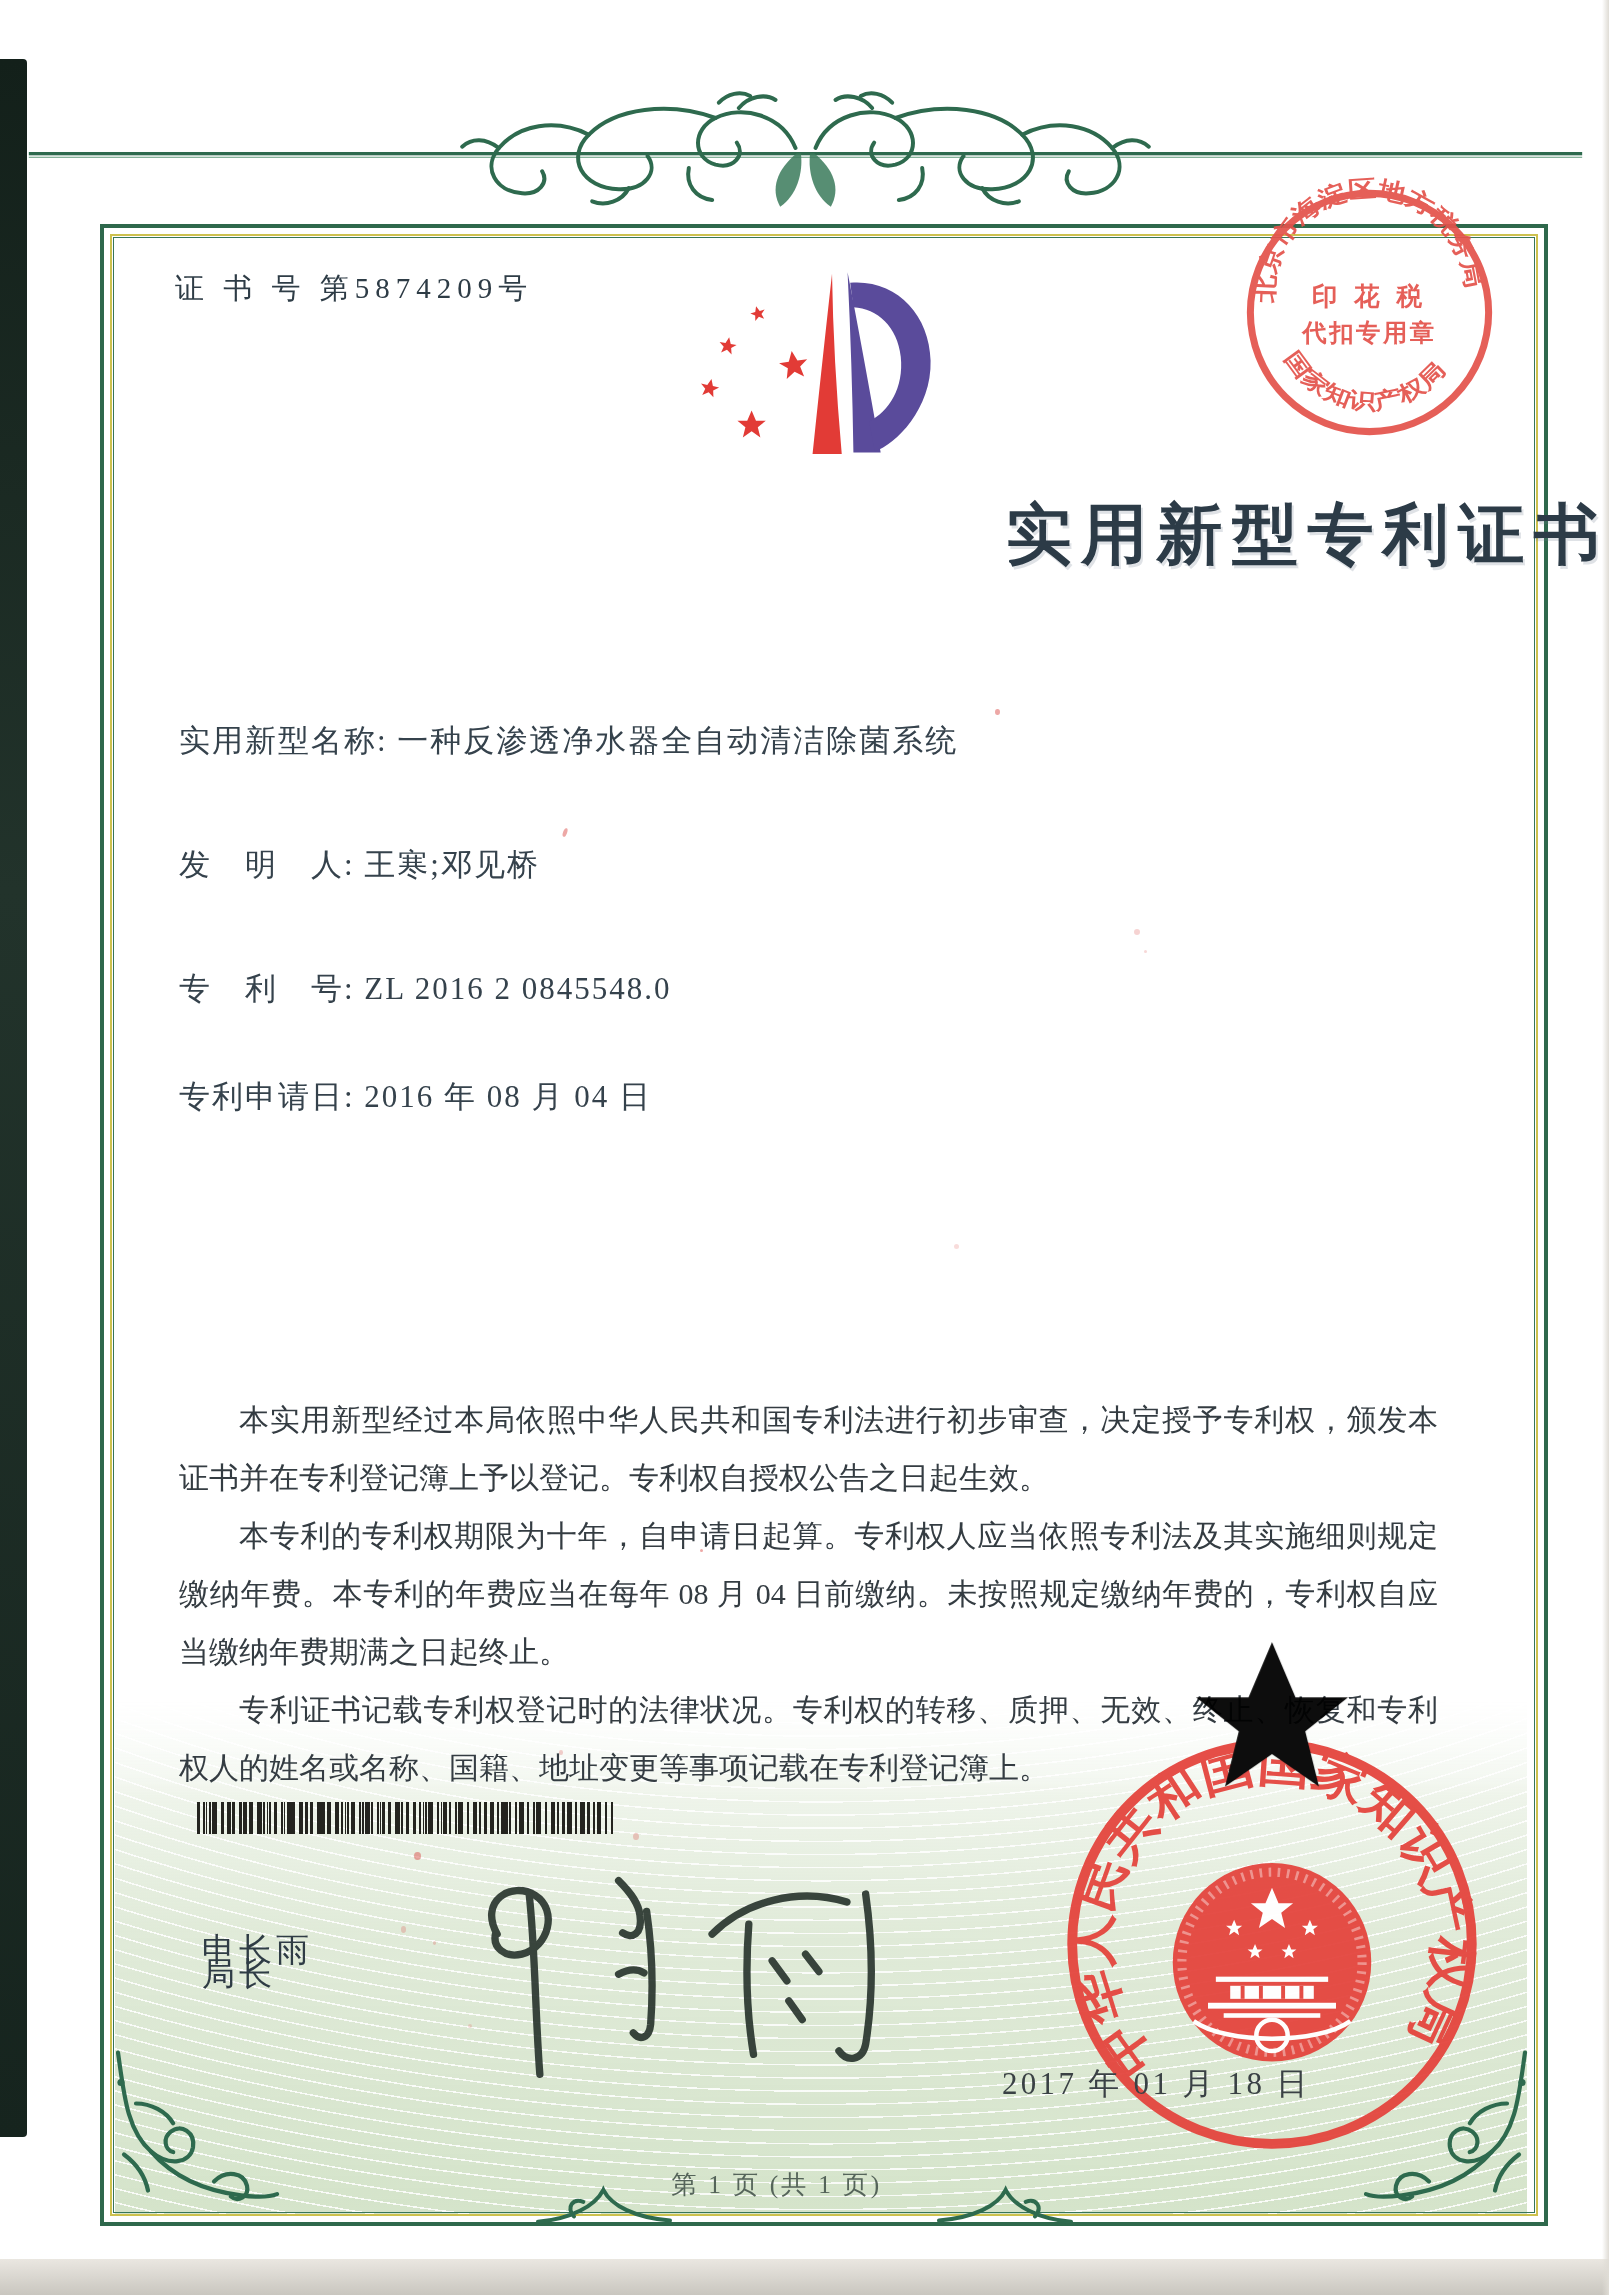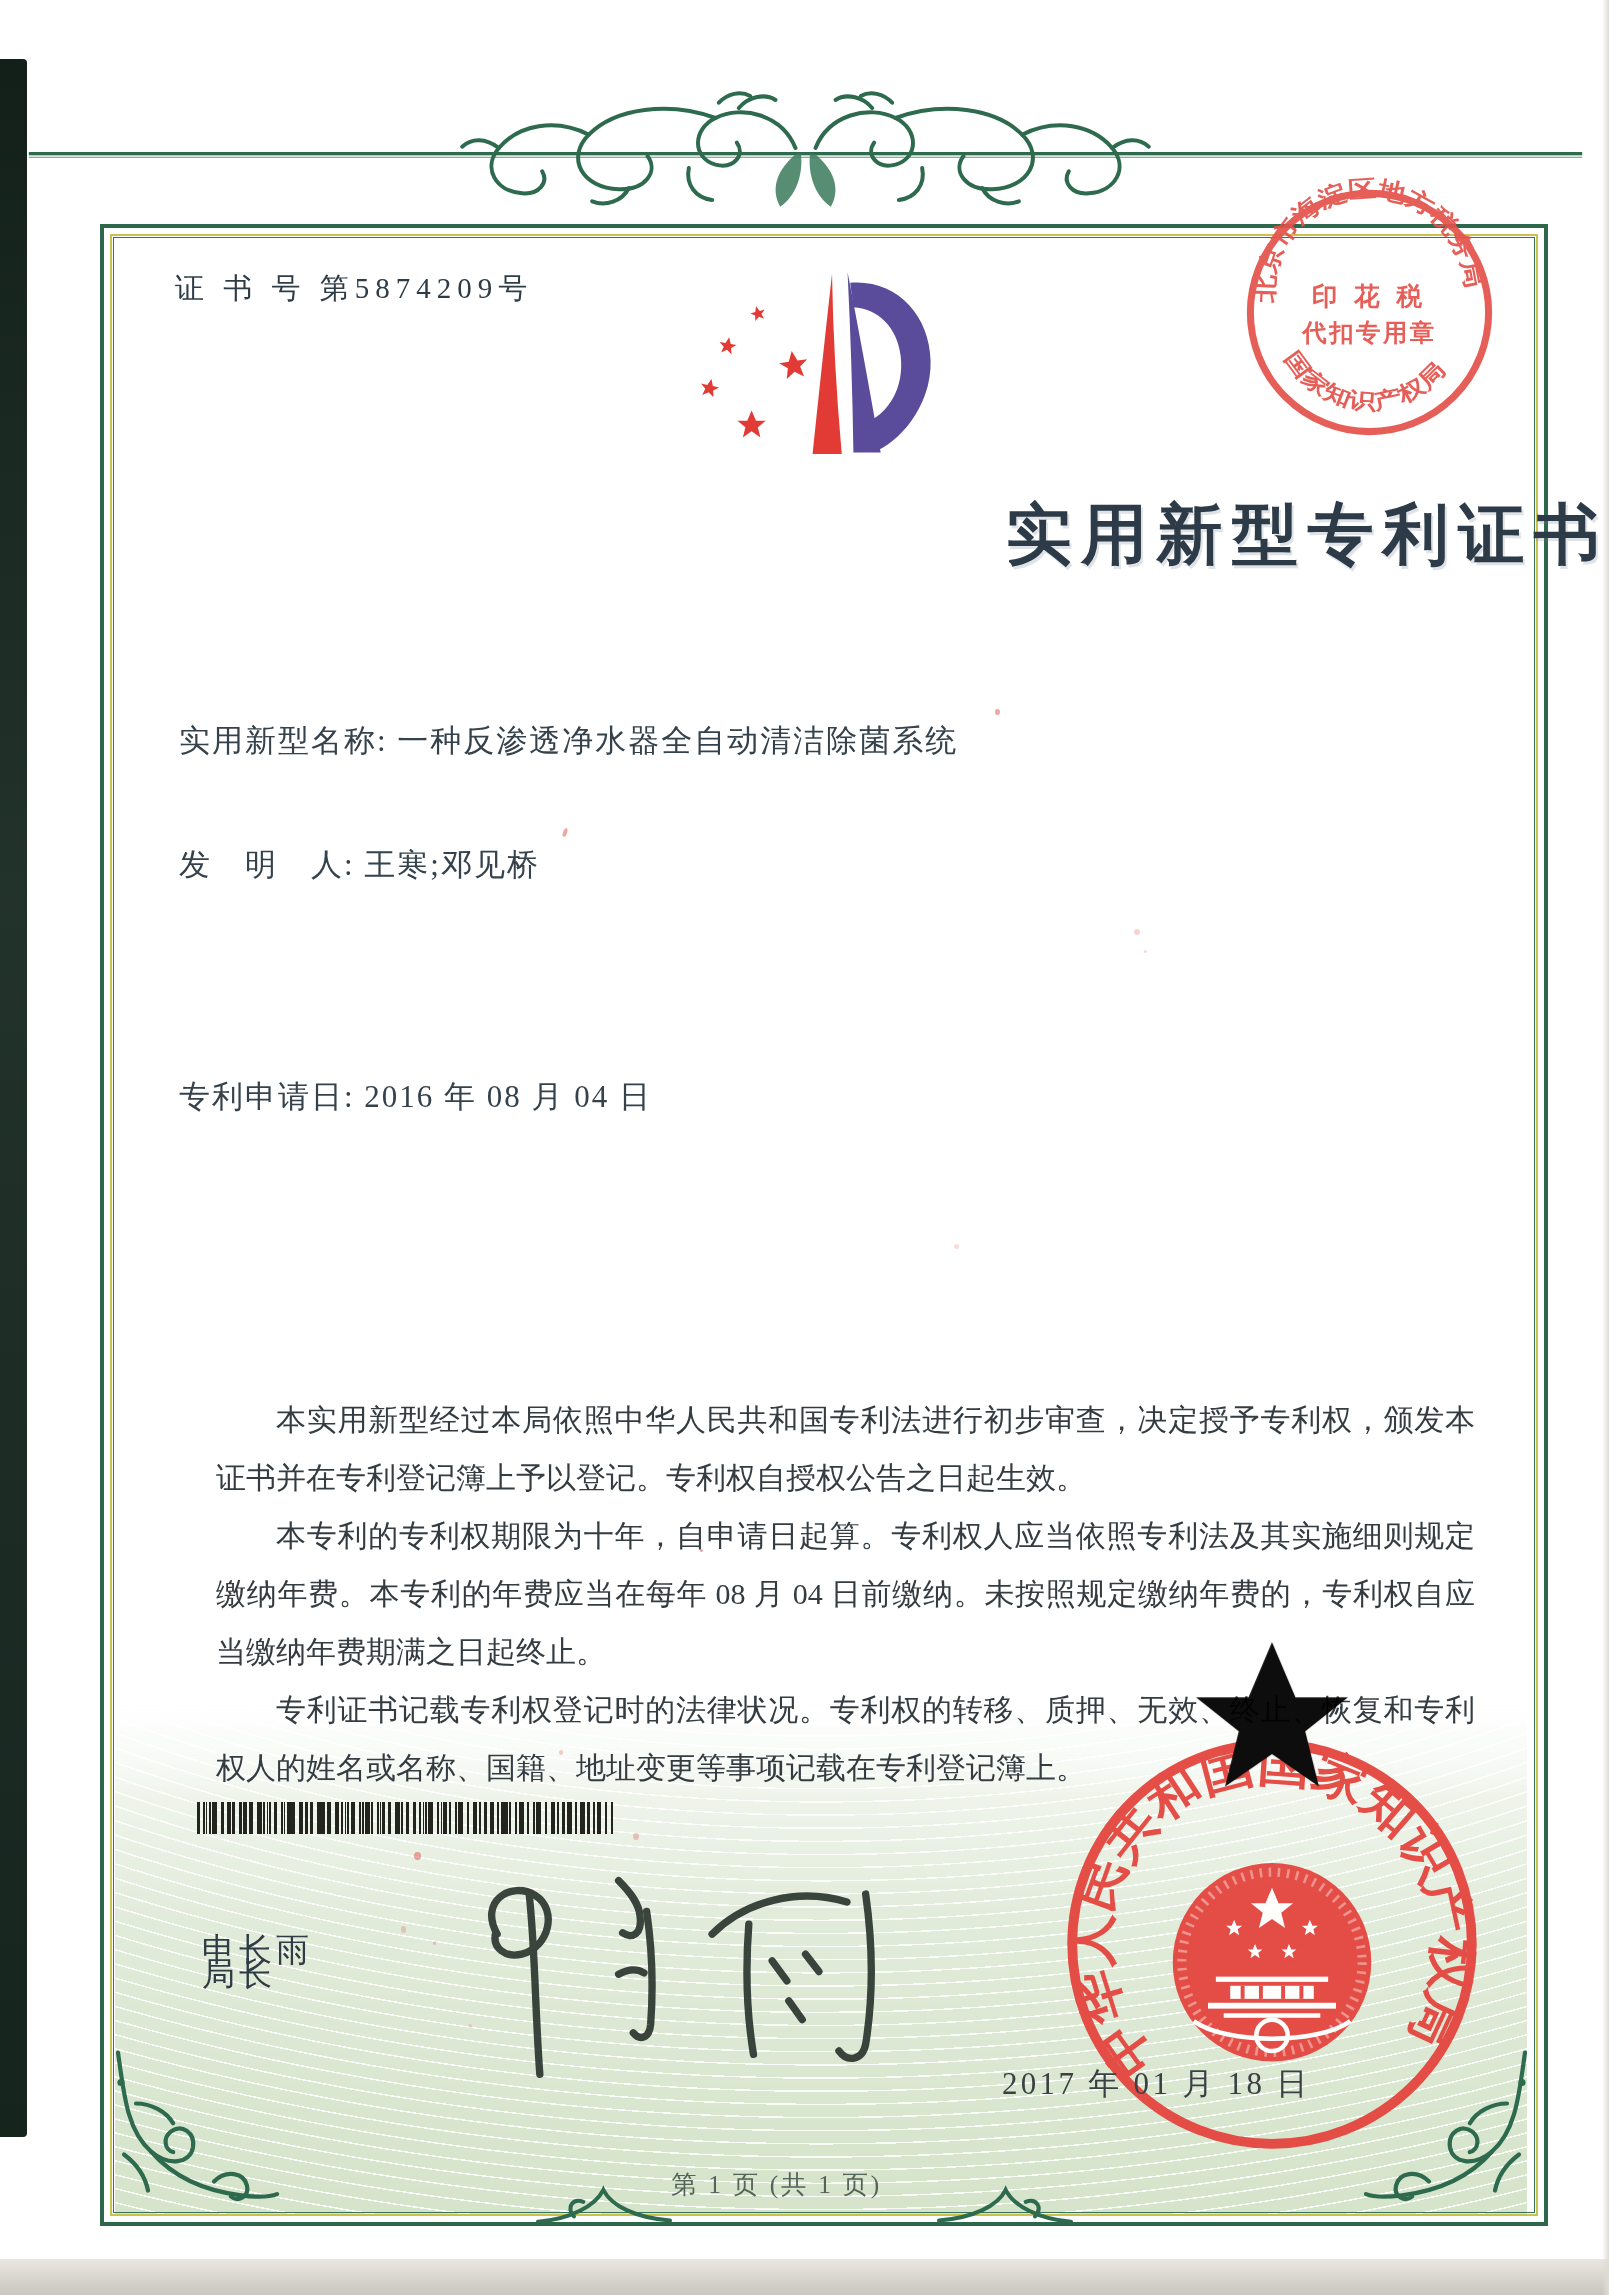--- a/index.html
+++ b/index.html
@@ -18,21 +18,21 @@
   .band{left:115px;top:1700px;width:1412px;height:516px;z-index:1;
     background:
       repeating-radial-gradient(1737px 1269px at 50% -1002px, rgba(255,255,255,0) 0 16px, rgba(255,255,255,.85) 16px 18px),
       linear-gradient(180deg, rgba(228,237,222,.25), rgba(219,231,210,.85) 45%, rgba(210,226,199,.95));
     -webkit-mask:linear-gradient(180deg, transparent, #000 100px);
             mask:linear-gradient(180deg, transparent, #000 100px);}
   .cert-no{left:175px;top:269px;font-size:29px;letter-spacing:6px;color:#2e3c46;z-index:4;}
   .title{left:0;top:490px;width:1609px;text-align:right;font-size:66px;font-weight:700;letter-spacing:9.4px;
          color:#2c3b47;text-shadow:2px 2.7px 0 rgba(110,125,140,.22);z-index:4;}
   .field{left:179px;font-size:31px;letter-spacing:2px;color:#35424c;z-index:4;white-space:nowrap;}
-  .paras{left:179px;top:1391px;width:1259px;z-index:4;color:#343c42;font-size:30px;line-height:58px;text-align:justify;margin-left:37px;}
+  .paras{left:179px;top:1391px;width:1259px;z-index:4;color:#343c42;font-size:30px;line-height:58px;text-align:justify;}
   .paras p{margin:0;text-indent:2em;}
   .barcode{left:197px;top:1802px;width:416px;height:32px;z-index:4;
     background:
       repeating-linear-gradient(90deg,#24241f 0 2px,transparent 2px 6px),
       repeating-linear-gradient(90deg,#24241f 0 1.3px,transparent 1.3px 8.7px),
       repeating-linear-gradient(90deg,#24241f 0 3.3px,transparent 3.3px 15.4px);}
   .director{left:202px;font-size:33px;color:#2f3c45;letter-spacing:4px;z-index:4;}
   .seal-date{left:1002px;top:2063px;width:321px;font-size:31px;letter-spacing:3.3px;color:#3a4145;z-index:6;}
   .footer{left:0;top:2168px;width:1553px;text-align:center;font-size:25.4px;letter-spacing:2.7px;color:#55645a;z-index:4;}
   svg{position:absolute;overflow:visible;}
@@ -127,20 +127,21 @@
       <textPath href="#taxBot" startOffset="8" textLength="300" lengthAdjust="spacingAndGlyphs">国家知识产权局</textPath>
     </text>
     <text x="210" y="198" text-anchor="middle" font-size="40" fill="#e4534c" font-weight="700" letter-spacing="8">印 花 税</text>
     <text x="210" y="254" text-anchor="middle" font-size="38" fill="#e4534c" font-weight="700" letter-spacing="4">代扣专用章</text>
   </svg>
 
   <div class="abs title">实用新型专利证书</div>
 
   <div class="abs field" style="top:720px">实用新型名称: 一种反渗透净水器全自动清洁除菌系统</div>
   <div class="abs field" style="top:844px">发　明　人: 王寒;邓见桥</div>
+  <div class="abs field" style="top:968px">专　利　号: ZL 2016 2 0845548.0</div>
   <div class="abs field" style="top:1076px">专利申请日: 2016 年 08 月 04 日</div>
 
   <div class="abs paras">
     <p>本实用新型经过本局依照中华人民共和国专利法进行初步审查，决定授予专利权，颁发本证书并在专利登记簿上予以登记。专利权自授权公告之日起生效。</p>
     <p>本专利的专利权期限为十年，自申请日起算。专利权人应当依照专利法及其实施细则规定缴纳年费。本专利的年费应当在每年 08 月 04 日前缴纳。未按照规定缴纳年费的，专利权自应当缴纳年费期满之日起终止。</p>
     <p>专利证书记载专利权登记时的法律状况。专利权的转移、质押、无效、终止、恢复和专利权人的姓名或名称、国籍、地址变更等事项记载在专利登记簿上。</p>
   </div>
 
   <div class="abs barcode"></div>
 

